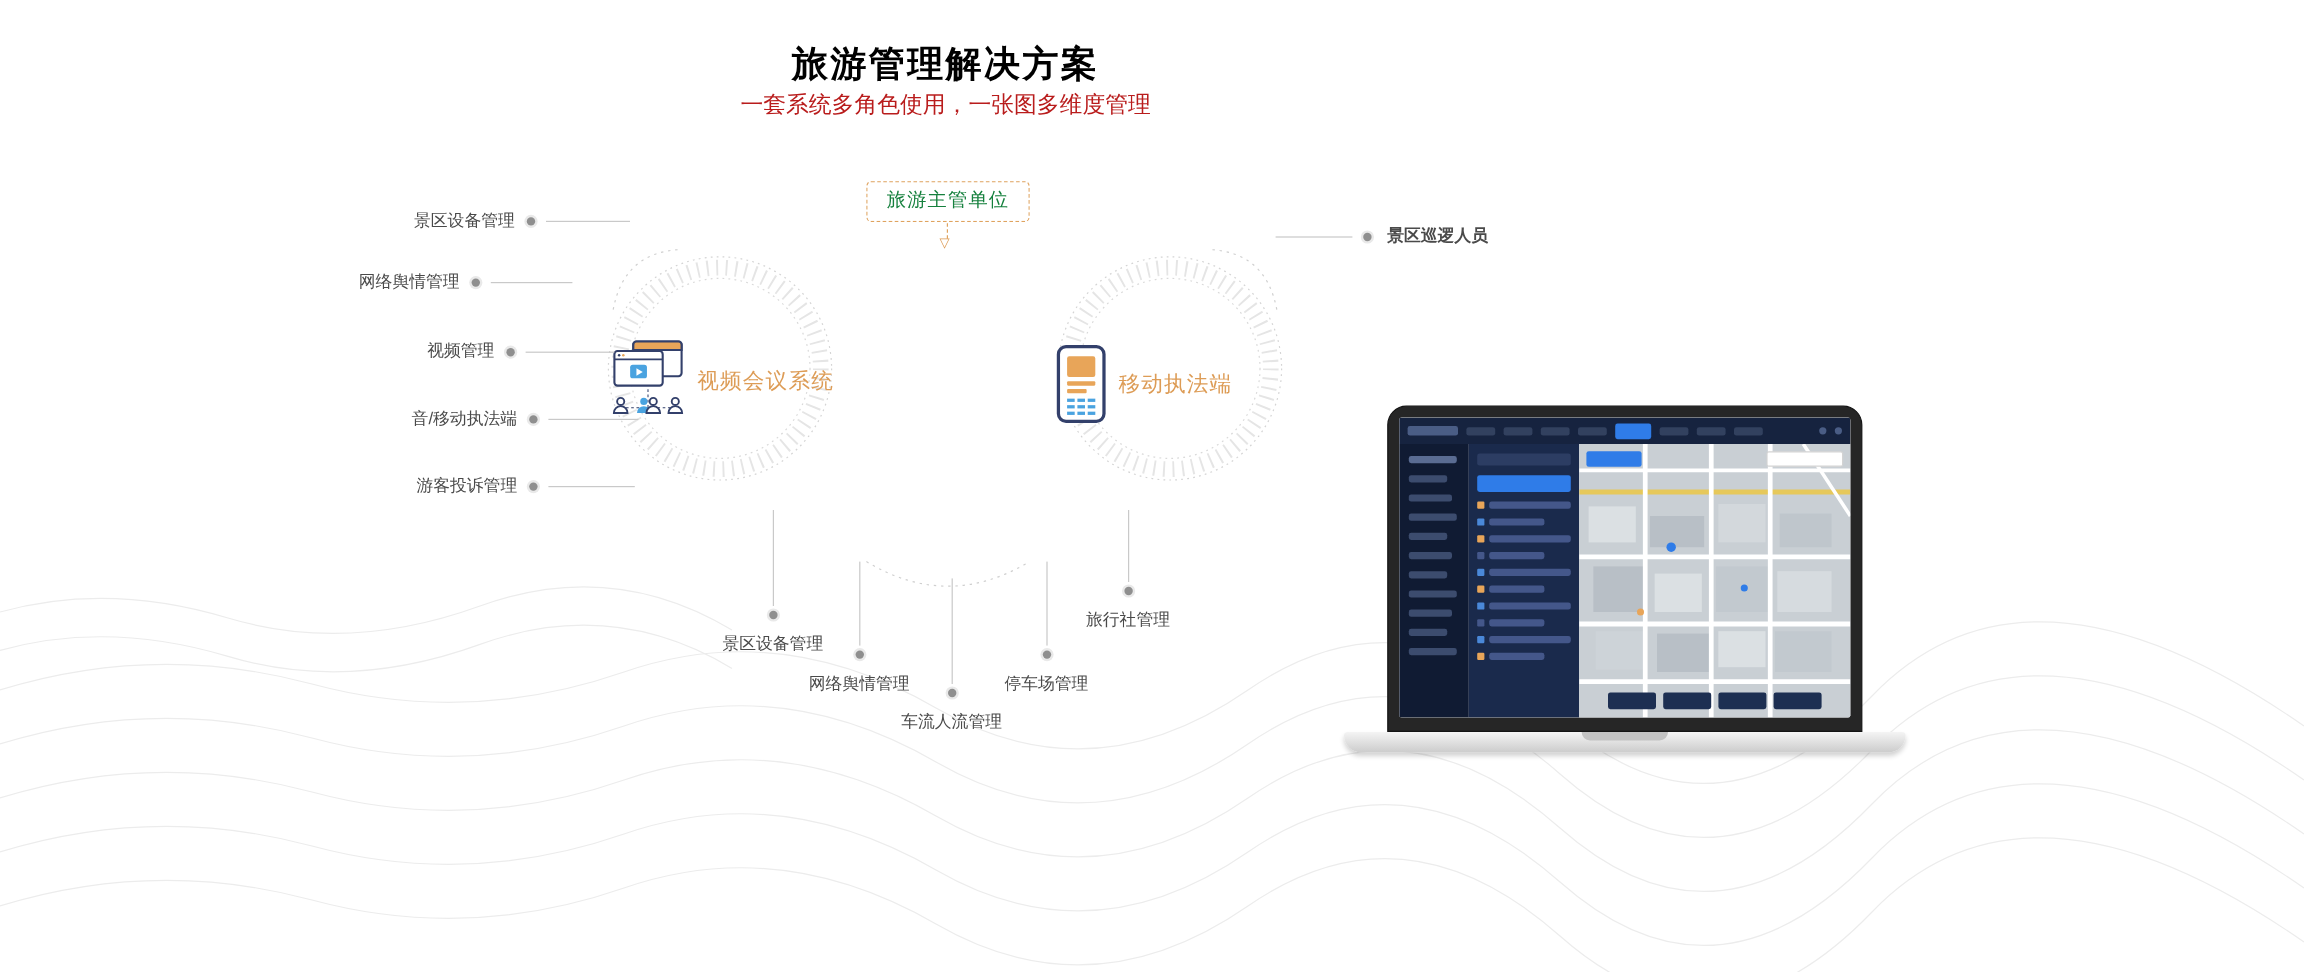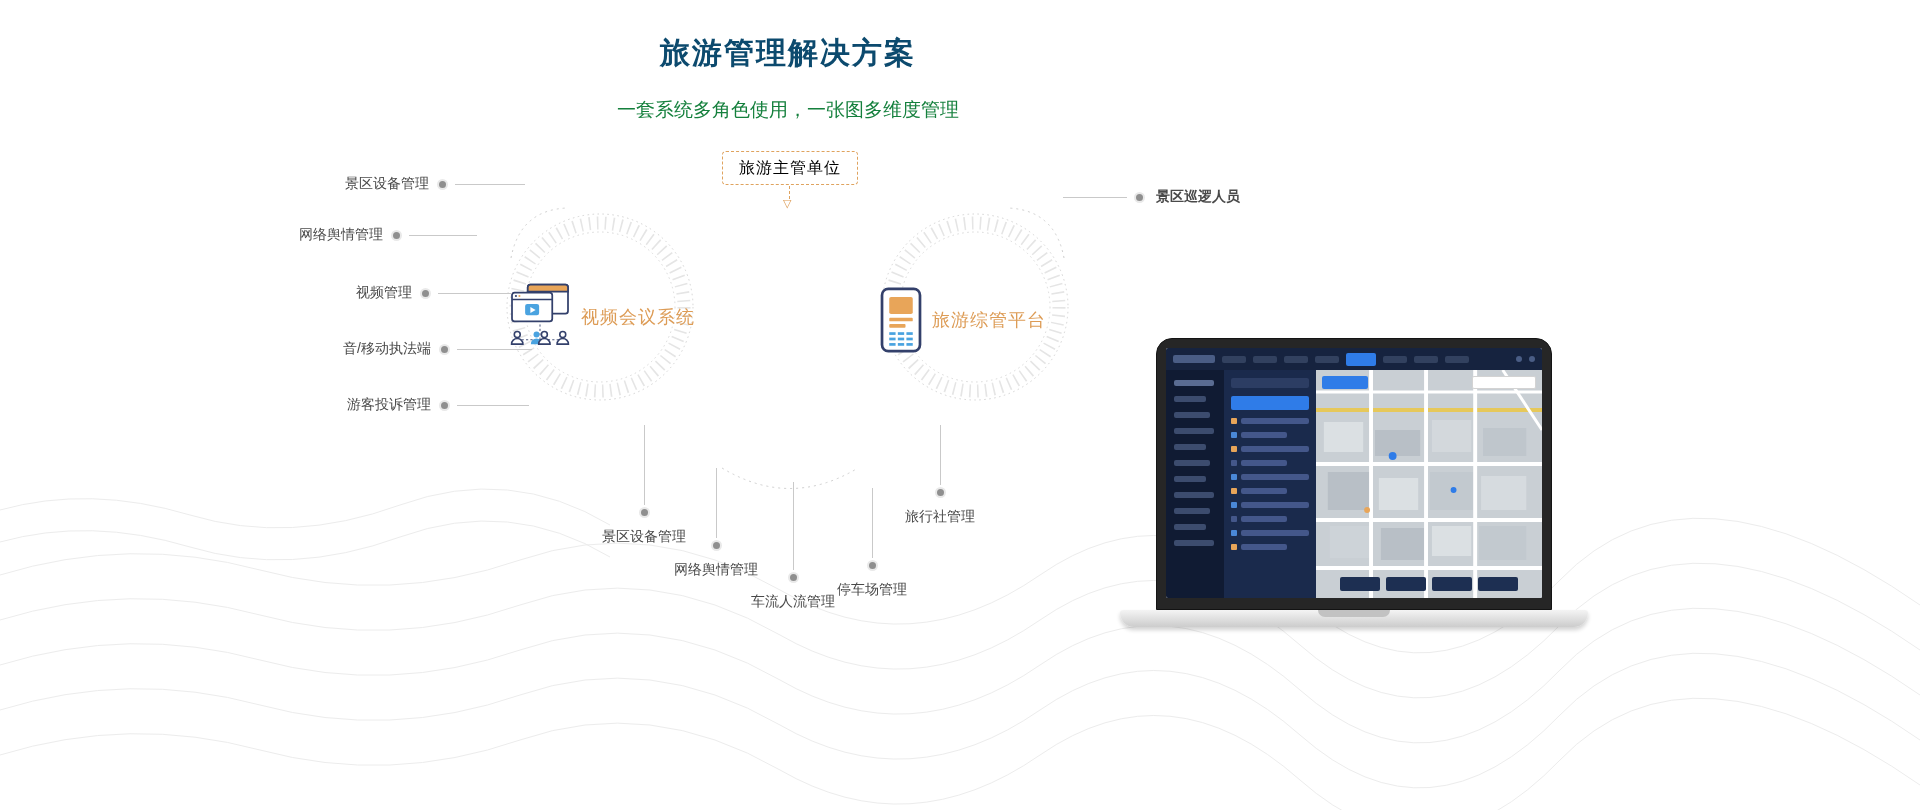--- a/index.html
+++ b/index.html
@@ -6,26 +6,26 @@
   html,body { background:#fff; }
   body { font-family:"Liberation Sans","DejaVu Sans",sans-serif; }
   .page { position:relative; width:1920px; height:810px; background:#ffffff; overflow:hidden; }
 
   
   .waves { position:absolute; left:0; bottom:0; z-index:0; pointer-events:none; }
   .wave { fill:none; stroke:#ececec; stroke-width:1; }
 
   
   .header-wrap { position:absolute; left:0; top:0; width:1576px; text-align:center; z-index:2; }
-  .title { margin-top:33px; font-size:30px; font-weight:bold; color:#0c4a6e; letter-spacing:2px; }
-  .subtitle { margin-top:23px; font-size:19px; color:#15803d; }
+  .title { margin-top:33px; font-size:30px; font-weight:bold; color:#000000; letter-spacing:2px; }
+  .subtitle { font-size:19px; color:#b91c1c; }
 
   
   .auth-box { position:absolute; left:722px; top:151px; width:136px; height:34px; border:1px dashed #dfa35f;
-              border-radius:4px; background:#fff; color:#000000; font-size:16px; text-align:center;
+              border-radius:4px; background:#fff; color:#15803d; font-size:16px; text-align:center;
               line-height:32px; z-index:4; letter-spacing:1px; }
   .auth-line { position:absolute; left:789px; top:186px; height:13px; width:0; border-left:1px dashed #dfa35f; z-index:4; }
   .auth-arrow { position:absolute; left:783px; top:197px; color:#dd9c56; font-size:11px; z-index:4; line-height:12px; }
 
   
   .deco-overlay { position:absolute; inset:0; z-index:1; pointer-events:none; }
   .deco { fill:none; stroke:#cfcfcf; stroke-width:1; stroke-dasharray:2 4; }
 
   
   .node { position:absolute; }
@@ -60,21 +60,21 @@
   .row-r1 .conn-label{ margin-left:13px;font-weight:bold; }
 
   
   .bgroup { position:absolute; width:140px; display:flex; flex-direction:column; align-items:center; z-index:2; }
   .bgroup .vline { width:1px; background:#c9c9c9; }
   .bgroup .conn-dot { margin:4px 0 0 0; }
   .bgroup .conn-label { margin-top:12px; }
   .bg1 { left:574px; top:425px; } .bg1 .vline { height:80px; }
   .bg2 { left:646px; top:468px; } .bg2 .vline { height:70px; }
   .bg3 { left:723px; top:482px; } .bg3 .vline { height:88px; }
-  .bg4 { left:802px; top:488px;text-align:right; } .bg4 .vline { height:70px; }
+  .bg4 { left:802px; top:468px;text-align:right; } .bg4 .vline { height:70px; }
   .bg5 { left:870px; top:425px; } .bg5 .vline { height:60px; }
 
   
   .laptop { position:absolute; left:1120px; top:338px; width:468px; height:296px; z-index:2; }
   .screen { position:absolute; left:36px; top:0; width:396px; height:272px; background:#262626; border:1px solid #141414;
             border-radius:16px 16px 0 0; padding:9px 9px 11px; }
   .display { width:100%; height:100%; background:#fff; border-radius:2px; overflow:hidden; display:flex; flex-direction:column; }
   .d-topbar { height:22px; background:#16233f; display:flex; align-items:center; gap:7px; padding:0 7px; flex:none; }
   .d-logo { width:42px; height:8px; background:#4a5d85; border-radius:2px; flex:none; }
   .d-menu { width:24px; height:7px; background:#32415f; border-radius:2px; flex:none; }
@@ -185,21 +185,21 @@
             <rect x="19.5" y="50" width="7" height="3"></rect>
             <rect x="29" y="50" width="7" height="3"></rect>
           <rect x="10" y="56" width="7" height="3"></rect>
             <rect x="19.5" y="56" width="7" height="3"></rect>
             <rect x="29" y="56" width="7" height="3"></rect>
           <rect x="10" y="62" width="7" height="3"></rect>
             <rect x="19.5" y="62" width="7" height="3"></rect>
             <rect x="29" y="62" width="7" height="3"></rect>
         </g>
       </svg>
-      <div class="node-label">旅游综管平台</div>
+      <div class="node-label">移动执法端</div>
     </div>
   </div>
 
   <div class="conn-row row-l1">
     <span class="conn-label">景区设备管理</span>
     <span class="conn-dot"></span>
     <span class="conn-line"></span>
   </div>
   <div class="conn-row row-l2">
     <span class="conn-label">网络舆情管理</span>

